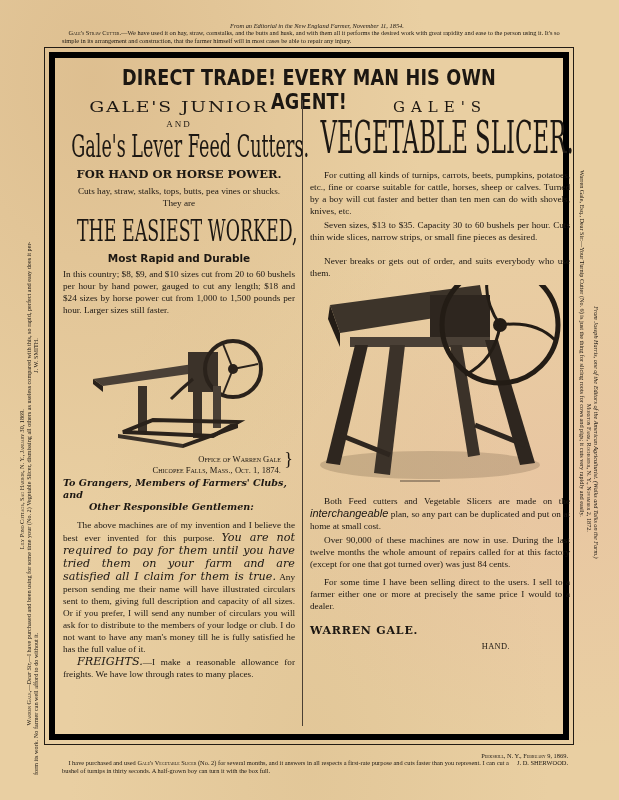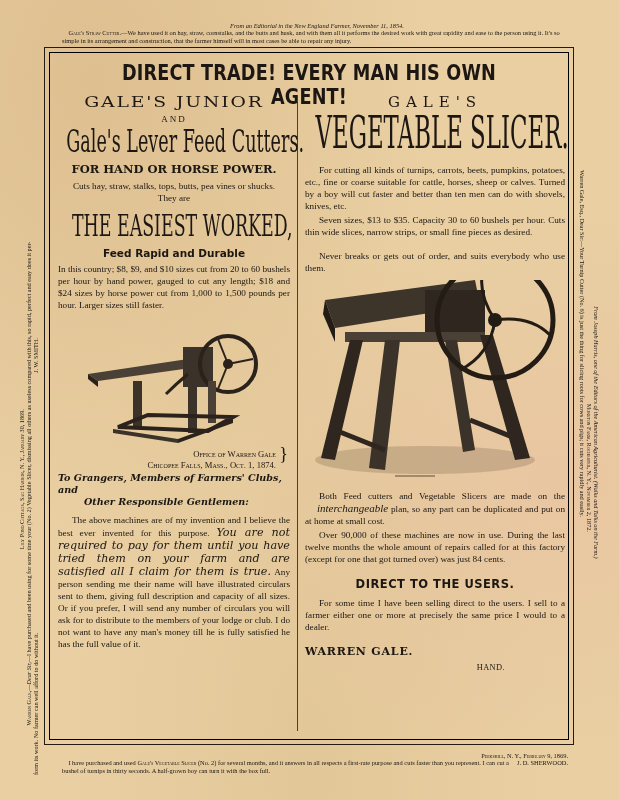--- a/index.html
+++ b/index.html
@@ -22,21 +22,21 @@
 
   .side { position: absolute; font-size: 6.2px; line-height: 7.2px; white-space: nowrap; }
   .side-left { left: 18px; top: 775px; transform-origin: 0 0; transform: rotate(-90deg); width: 720px; }
   .side-right { left: 600px; top: 65px; transform-origin: 0 0; transform: rotate(90deg); width: 720px; }
 
   .frame {
     position: absolute; left: 44px; top: 47px; width: 530px; height: 698px;
     border: 1.5px solid #231c14; box-sizing: border-box; padding: 4px;
   }
   .inner {
-    position: relative; width: 100%; height: 100%; border: 1px solid #000000; box-sizing: border-box;
+    position: relative; width: 100%; height: 100%; border: 6px solid #000000; box-sizing: border-box;
   }
   .headline {
     position: absolute; left: 0; right: 0; top: 8px; text-align: center;
     font-family: "DejaVu Sans", sans-serif; font-weight: bold; font-size: 20.5px;
     letter-spacing: 0.2px; transform: scaleX(0.86); transform-origin: center;
   }
   .divider { position: absolute; left: 247px; top: 42px; bottom: 8px; border-left: 1px solid #4a3f33; }
 
   .col-left { position: absolute; left: 8px; top: 40px; width: 232px; }
   .col-right { position: absolute; left: 255px; top: 40px; width: 260px; }
@@ -59,21 +59,21 @@
   .indent { text-indent: 14px; }
   .big-italic { font-style: italic; font-family: "DejaVu Serif", serif; font-size: 11.2px; line-height: 13px; }
 
   .gale-s { text-align: center; font-size: 15px; letter-spacing: 6px; margin-top: 0; font-family: "DejaVu Serif", serif; }
   .veg-title { font-size: 44px; margin-top: -4px; margin-left: -100px; margin-right: -100px; transform: scaleX(0.52); }
 
   .machine-large { position: relative; height: 210px; margin-top: 6px; }
   .direct-users { text-align: center; font-family: "DejaVu Sans", sans-serif; font-weight: bold; font-size: 11.5px; margin-top: 12px; letter-spacing: 0.5px; }
   .sig-main { text-align: left; padding-right: 30px; font-weight: bold; font-size: 11px; letter-spacing: 0.8px; margin-top: 12px; font-family: "DejaVu Serif", serif; }
   .over { text-align: right; padding-right: 60px; font-size: 8.4px; margin-top: 5px; letter-spacing: 0.4px; }
-  .interch { font-style: italic; font-family: Liberation Serif, serif; font-size: 11px; margin-left: 12px; }
+  .interch { font-style: italic; font-family: Liberation Sans, sans-serif; font-size: 11px; }
 </style>
 </head>
 <body>
 
 <div class="top-quote">
   <div class="src">From an Editorial in the New England Farmer, November 11, 1854.</div>
   <div>&nbsp;&nbsp;&nbsp;&nbsp;<span class="sc">Gale's Straw Cutter.</span><span>—We have used it on hay, straw, cornstalks, and the butts and husk, and with them all it performs the desired work with great rapidity and ease to the person using it. It's so simple in its arrangement and construction, that the farmer himself will in most cases be able to repair any injury.</span></div>
 </div>
 
 <div class="side side-left">
@@ -94,21 +94,21 @@
     <div class="divider"></div>
 
     <div class="col-left">
       <div class="wide-title">GALE'S JUNIOR</div>
       <div class="and">AND</div>
       <div class="condensed-big feed-title">Gale's Lever Feed Cutters.</div>
       <div class="sub-bold">FOR HAND OR HORSE POWER.</div>
       <div class="body center" style="margin-top:4px;">Cuts hay, straw, stalks, tops, butts, pea vines or shucks.</div>
       <div class="body center">They are</div>
       <div class="condensed-big easiest">THE EASIEST WORKED,</div>
-      <div class="most-rapid">Feed Rapid and Durable</div>
+      <div class="most-rapid">Most Rapid and Durable</div>
       <div class="body" style="margin-top:4px;">In this country; $8, $9, and $10 sizes cut from 20 to 60 bushels per hour by hand power, gauged to cut any length; $18 and $24 sizes by horse power cut from 1,000 to 1,500 pounds per hour. Larger sizes still faster.</div>
 
       <div class="machine-small">
         <svg width="232" height="130" viewBox="0 0 232 130">
           <polygon points="30,55 130,40 140,48 40,62" fill="#4a4036"></polygon>
           <polygon points="30,55 40,62 40,68 30,60" fill="#2a221b"></polygon>
           <rect x="125" y="28" width="30" height="40" fill="#3b3229"></rect>
           <circle cx="170" cy="45" r="28" fill="none" stroke="#2a221b" stroke-width="4"></circle>
           <circle cx="170" cy="45" r="5" fill="#2a221b"></circle>
           <line x1="170" y1="45" x2="160" y2="20" stroke="#2a221b" stroke-width="2"></line>
@@ -132,20 +132,23 @@
 
       <div class="to-granger">
         <div>To Grangers, Members of Farmers' Clubs, and</div>
         <div class="l2">Other Responsible Gentlemen:</div>
       </div>
 
       <div class="body indent" style="margin-top:6px;">
         <span>The above machines are of my invention and I believe the best ever invented for this purpose.</span>
         <span class="big-italic">You are not required to pay for them until you have tried them on your farm and are satisfied all I claim for them is true.</span>
         <span>Any person sending me their name will have illustrated circulars sent to them, giving full description and capacity of all sizes. Or if you prefer, I will send any number of circulars you will ask for to distribute to the members of your lodge or club. I do not want to have any man's money till he is fully satisfied he has the full value of it.</span>
+      </div>
+      <div class="body indent">
+        <span class="big-italic">FREIGHTS.</span><span>—I make a reasonable allowance for freights. We have low through rates to many places.</span>
       </div>
     </div>
 
     <div class="col-right">
       <div class="gale-s">GALE'S</div>
       <div class="condensed-big veg-title">VEGETABLE SLICER.</div>
       <div class="body indent" style="margin-top:6px;">For cutting all kinds of turnips, carrots, beets, pumpkins, potatoes, etc., fine or coarse suitable for cattle, horses, sheep or calves. Turned by a boy will cut faster and better than ten men can do with shovels, knives, etc.</div>
       <div class="body indent" style="margin-top:2px;">Seven sizes, $13 to $35. Capacity 30 to 60 bushels per hour. Cuts thin wide slices, narrow strips, or small fine pieces as desired.</div>
       <div class="body indent" style="margin-top:12px;">Never breaks or gets out of order, and suits everybody who use them.</div>
 
@@ -171,21 +174,20 @@
         </svg>
       </div>
 
       <div class="body indent">
         <span>Both Feed cutters and Vegetable Slicers are made on the</span>
         <span class="interch">interchangeable</span>
         <span>plan, so any part can be duplicated and put on at home at small cost.</span>
       </div>
       <div class="body indent" style="margin-top:2px;">Over 90,000 of these machines are now in use. During the last twelve months the whole amount of repairs called for at this factory (except for one that got turned over) was just 84 cents.</div>
 
-      <div class="direct-users">DIRECT TO THE USERS.</div>
       <div class="body indent" style="margin-top:6px;">For some time I have been selling direct to the users. I sell to a farmer either one or more at precisely the same price I would to a dealer.</div>
       <div class="sig-main">WARREN GALE.</div>
       <div class="over">HAND.</div>
     </div>
   </div>
 </div>
 
 <div class="bottom-quote">
   <div class="place sc">Peekskill, N. Y., February 9, 1869.</div>
   <div>

